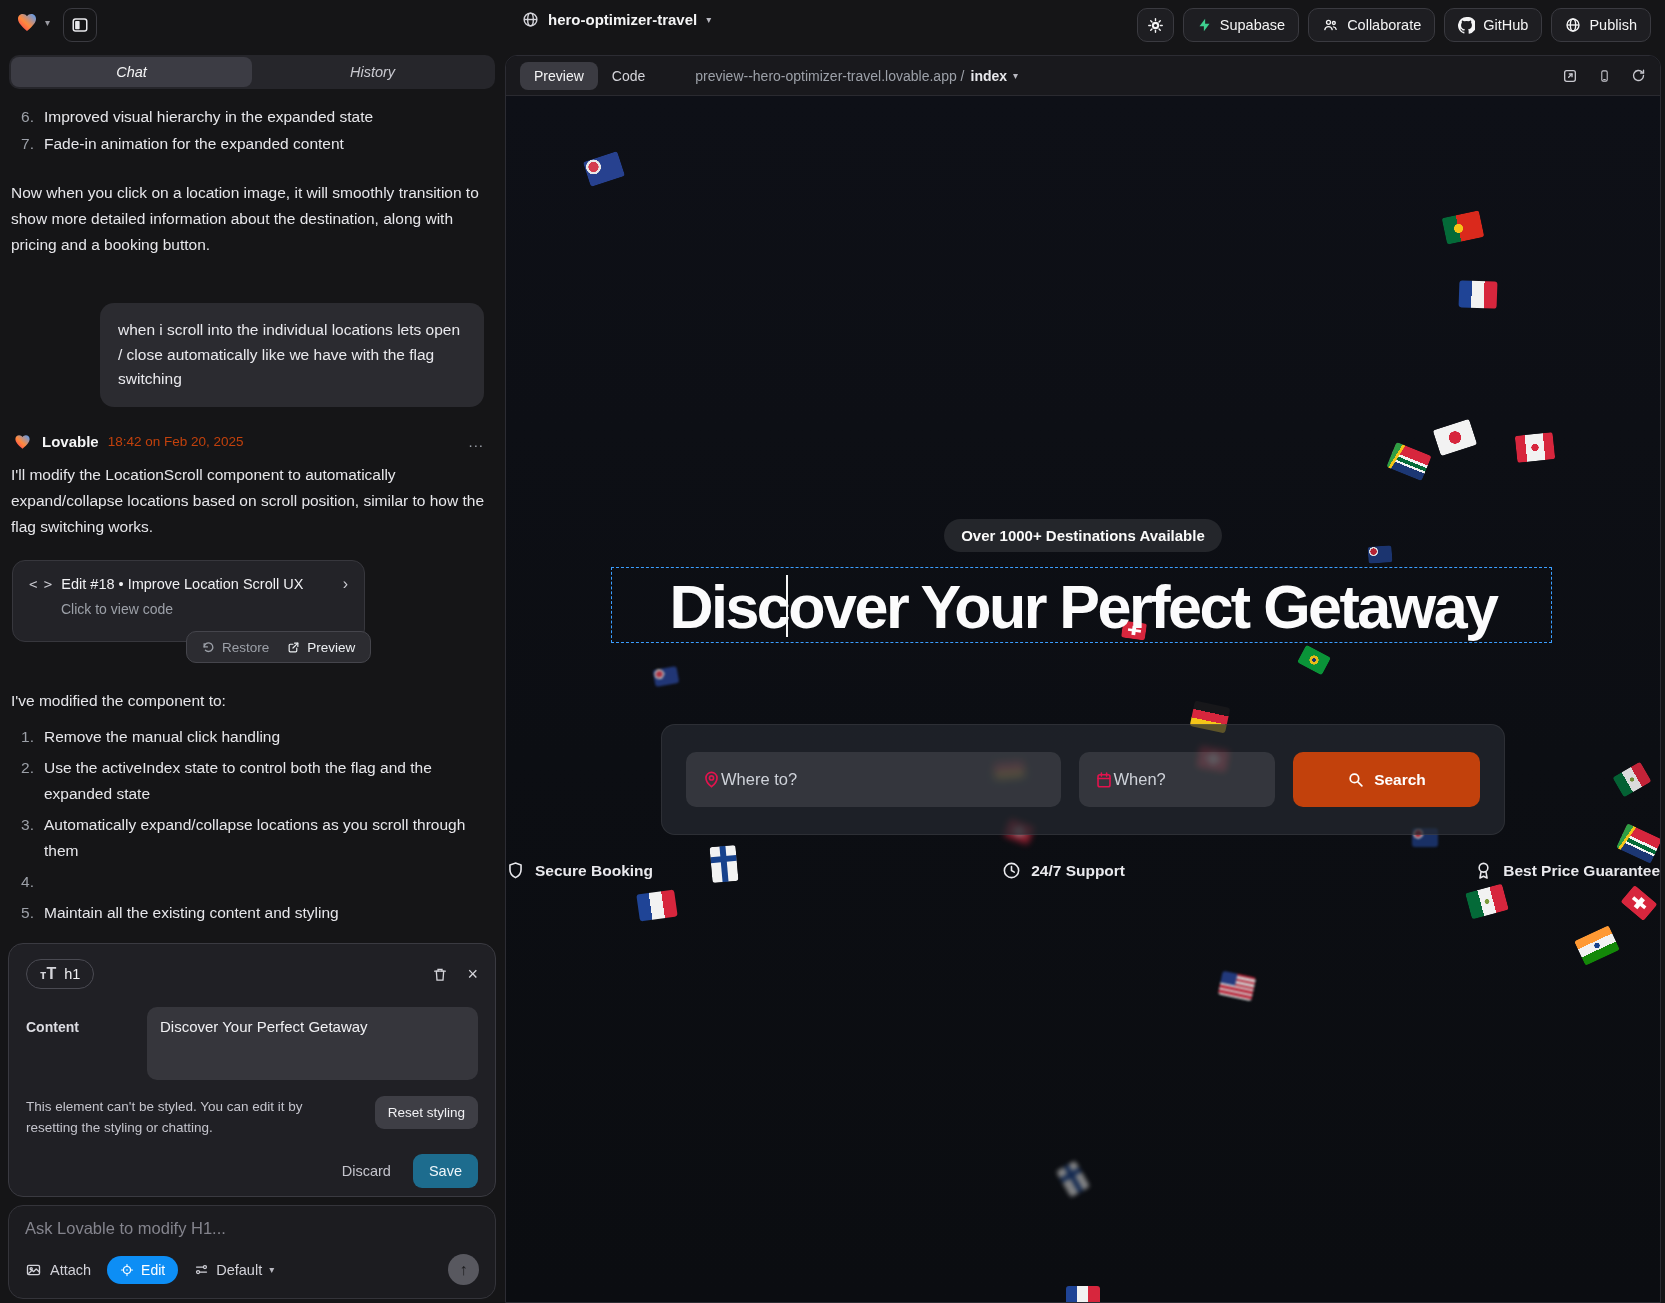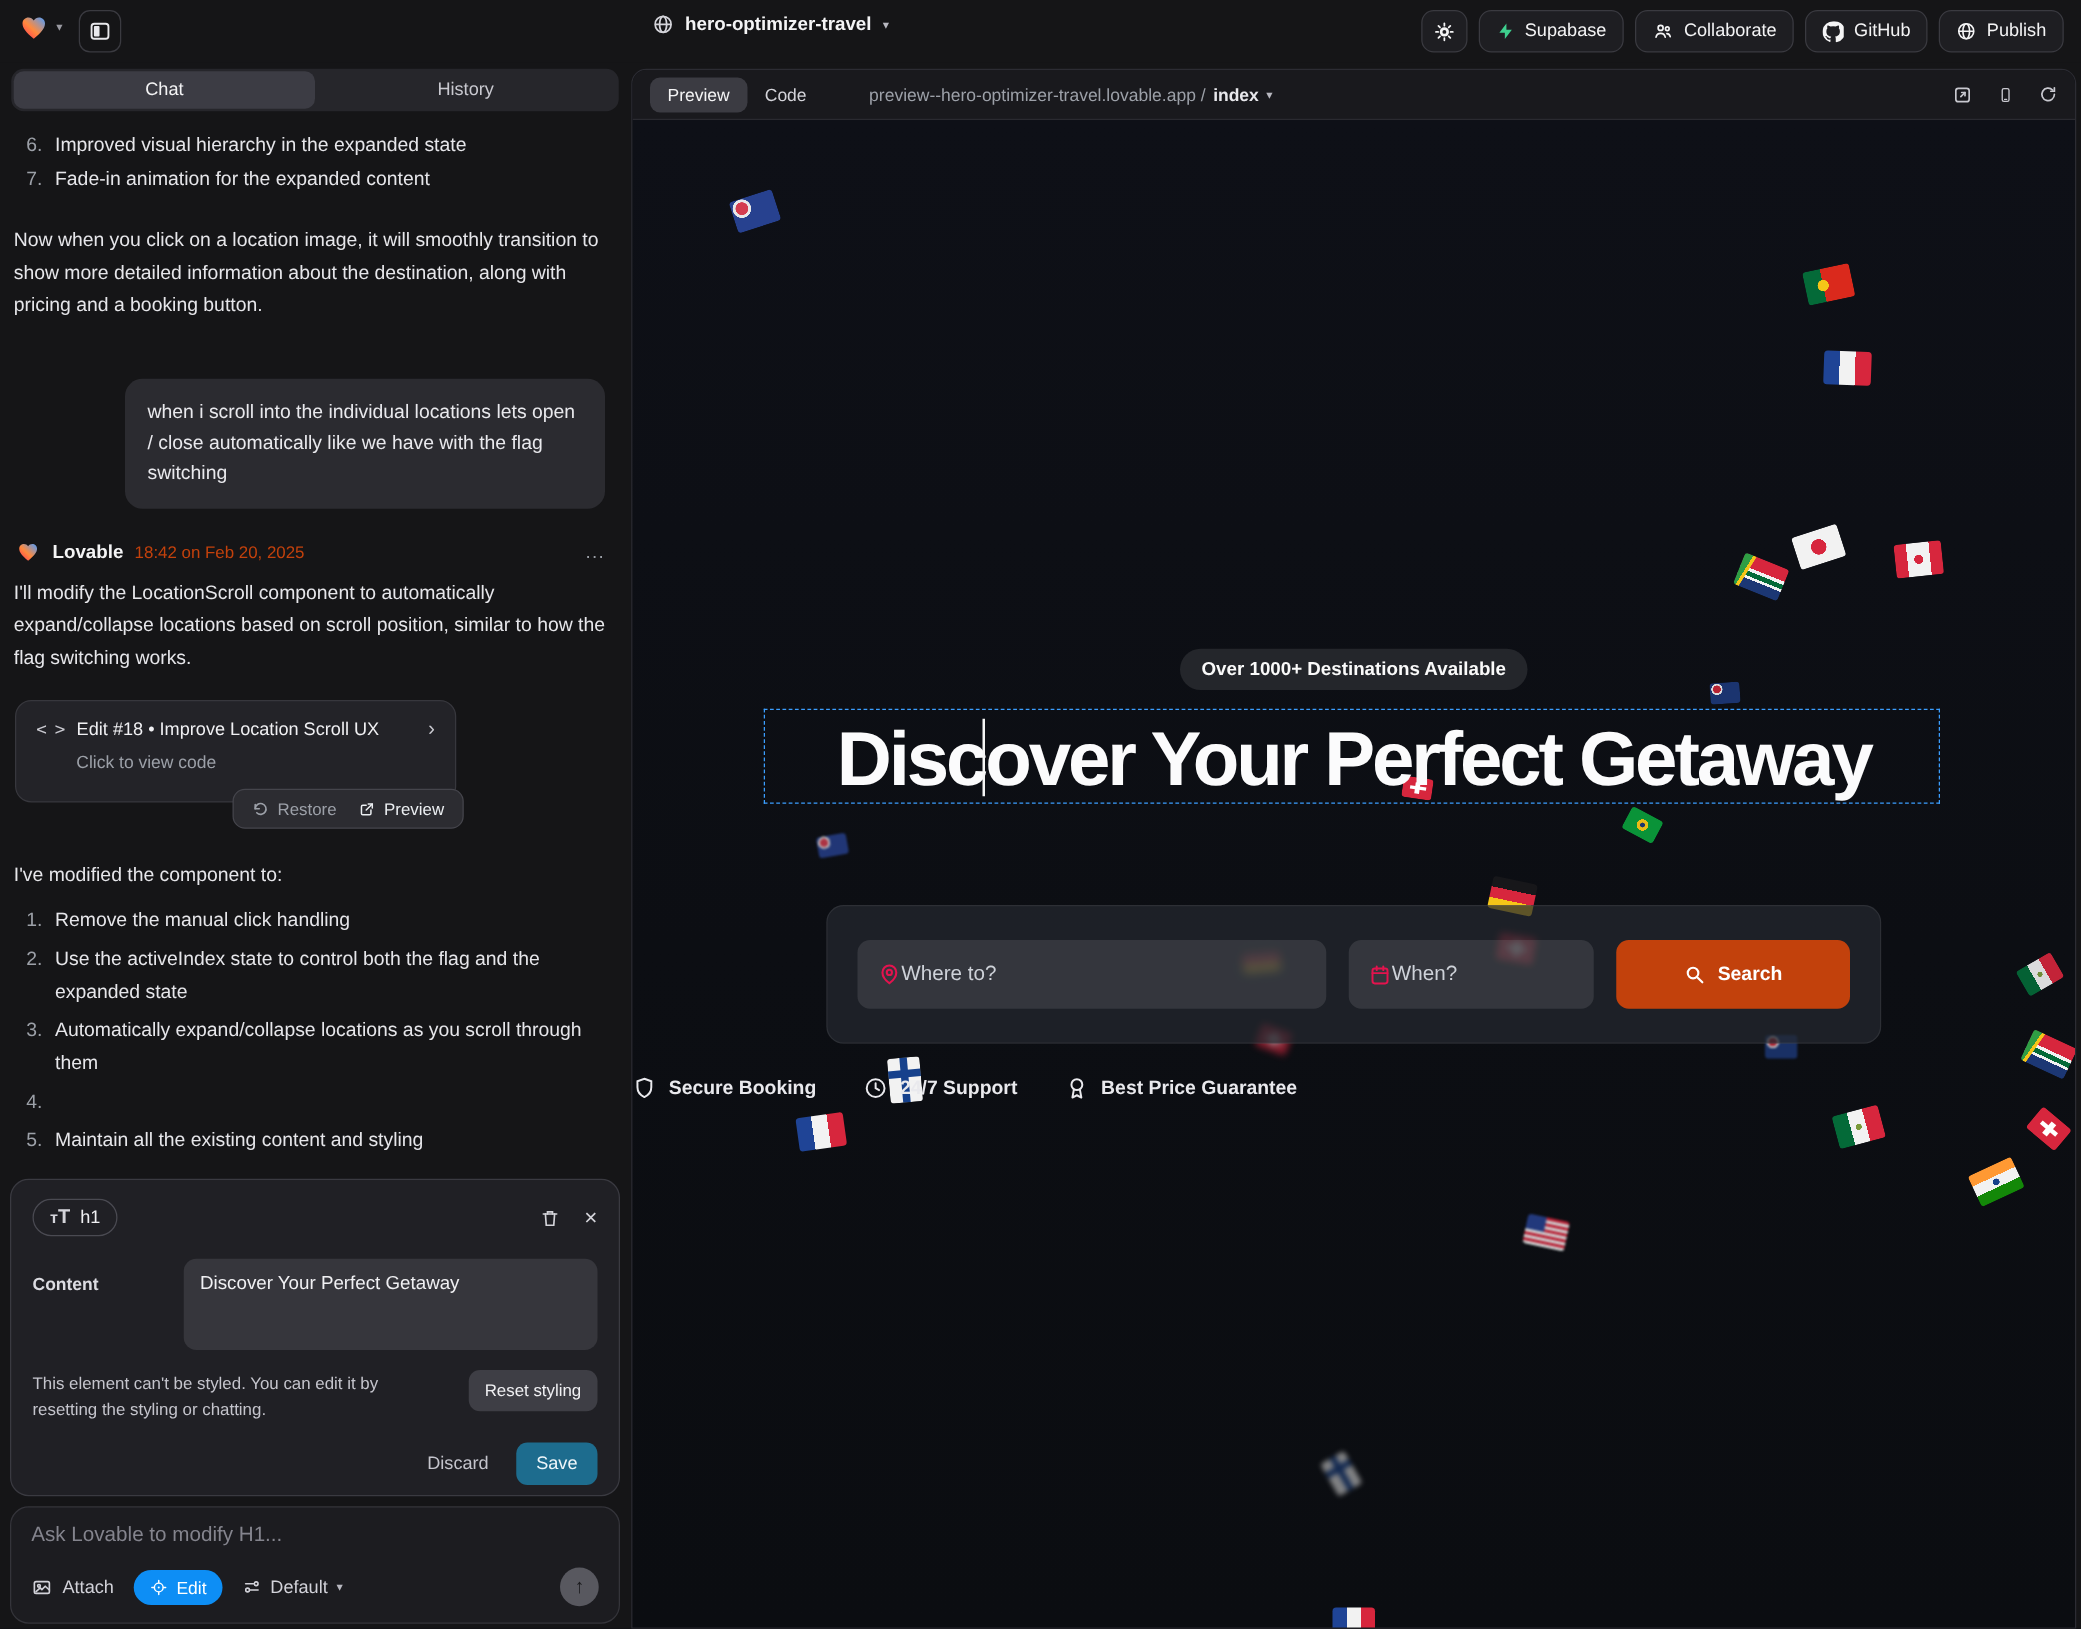--- a/index.html
+++ b/index.html
@@ -13,21 +13,21 @@
   .logo-chev { color:#9a9aa2; font-size:10px; }
   .panel-toggle { position:absolute; left:63px; top:8px; width:34px; height:34px; border:1px solid #3a3a40; border-radius:9px; display:flex; align-items:center; justify-content:center; background:transparent; cursor:pointer; }
   .project { position:absolute; left:522px; top:11px; display:flex; align-items:center; gap:9px; cursor:pointer; }
   .project-name { font-size:15px; font-weight:700; color:#f4f4f5; }
   .tri { color:#b8b8c0; font-size:10px; }
   .topbar-right { position:absolute; right:14px; top:8px; display:flex; gap:9px; }
   .tb-btn { height:34px; display:flex; align-items:center; gap:8px; padding:0 13px; background:#1e1e22; border:1px solid #3a3a40; border-radius:10px; font-size:14.5px; font-weight:500; color:#f4f4f5; cursor:pointer; }
   .tb-btn.icon-only { width:37px; padding:0; justify-content:center; }
 
   
-  .tabs { position:absolute; left:9px; top:55px; width:486px; height:34px; background:#26262b; border-radius:10px; display:flex; padding:2px; }
+  .tabs { position:absolute; left:9px; top:55px; width:486px; height:34px; background:#26262b; border-radius:10px; display:flex; padding:2px;font-style:italic; }
   .tab { flex:1; border-radius:8px; display:flex; align-items:center; justify-content:center; font-size:14.5px; color:#c9c9d0; cursor:pointer; }
   .tab.active { background:#3c3c44; color:#f4f4f5; font-weight:500; }
 
   .chat-line { position:absolute; left:12px; display:flex; gap:10px; font-size:15.5px; line-height:26px; color:#e6e6ea; }
   .oli-num { color:#9ca0a8; min-width:22px; text-align:right; }
   .chat-para { position:absolute; left:11px; width:474px; font-size:15.5px; line-height:26px; color:#e6e6ea; }
   .from-label { position:absolute; right:17px; top:282px; font-size:14px; color:#a2a2ab; }
   .user-bubble { position:absolute; left:100px; top:303px; width:384px; background:#2b2b30; border-radius:14px; padding:15px 18px; font-size:15.5px; line-height:24.5px; color:#e9e9ed; }
 
   .lov-head { position:absolute; left:12px; top:432px; width:472px; display:flex; align-items:center; gap:9px; }
@@ -97,21 +97,21 @@
   .hero-sub { position:absolute; left:0; right:0; top:628px; text-align:center; font-size:21px; color:#e6e6ea; z-index:5; }
 
   .search-bar { position:absolute; left:155px; top:668px; width:844px; height:111px; background:rgba(36,40,47,0.72); border:1px solid rgba(255,255,255,0.07); border-radius:14px; display:flex; align-items:center; gap:18px; padding:0 24px; z-index:5; }
   .search-input { display:flex; align-items:center; background:rgba(255,255,255,0.10); border-radius:10px; height:55px; padding:0 16px; }
   .search-input input { background:transparent; border:none; outline:none; color:#e8e8ec; font-size:16.5px; font-family:inherit; width:100%; }
   .search-input input::placeholder { color:#ced2d9; }
   .si-where { flex:2.1; }
   .si-when { flex:1; }
   .search-btn { display:flex; align-items:center; justify-content:center; gap:10px; width:187px; height:55px; background:#c2410c; border:none; border-radius:10px; color:#fff; font-size:15.5px; font-weight:700; cursor:pointer; font-family:inherit; flex:none; }
 
-  .features { position:absolute; left:0; right:0; top:805px; display:flex; justify-content:flex-start; gap:38px; z-index:5; }
+  .features { position:absolute; left:0; right:0; top:805px; display:flex; justify-content:space-between; gap:76px; z-index:5; }
   .feature { display:flex; align-items:center; gap:10px; font-size:15.5px; font-weight:700; color:#e9e9ed; }
 
   
   .flag { position:absolute; border-radius:3px; z-index:4; }
   .f-au { background:radial-gradient(circle at 24% 30%,#d43d4f 0 15%,#e8e8e8 16% 22%,rgba(0,0,0,0) 23%),#27418f; }
   .f-nz { background:radial-gradient(circle at 24% 30%,#c02535 0 14%,#e8e8e8 15% 20%,rgba(0,0,0,0) 21%),#1c3774; }
   .f-pt { background:radial-gradient(circle at 38% 50%,#f5c518 0 16%,rgba(0,0,0,0) 17%),linear-gradient(to right,#046a38 0 38%,#da291c 38%); }
   .f-fr { background:linear-gradient(to right,#1f4496 0 33%,#f2f2f2 33% 66%,#d7263d 66%); }
   .f-jp { background:radial-gradient(circle,#d7263d 0 26%,rgba(0,0,0,0) 27%),#f2f2f2; }
   .f-ca { background:radial-gradient(circle,#d7263d 0 15%,rgba(0,0,0,0) 16%),linear-gradient(to right,#d7263d 0 26%,#f2f2f2 26% 74%,#d7263d 74%); }

